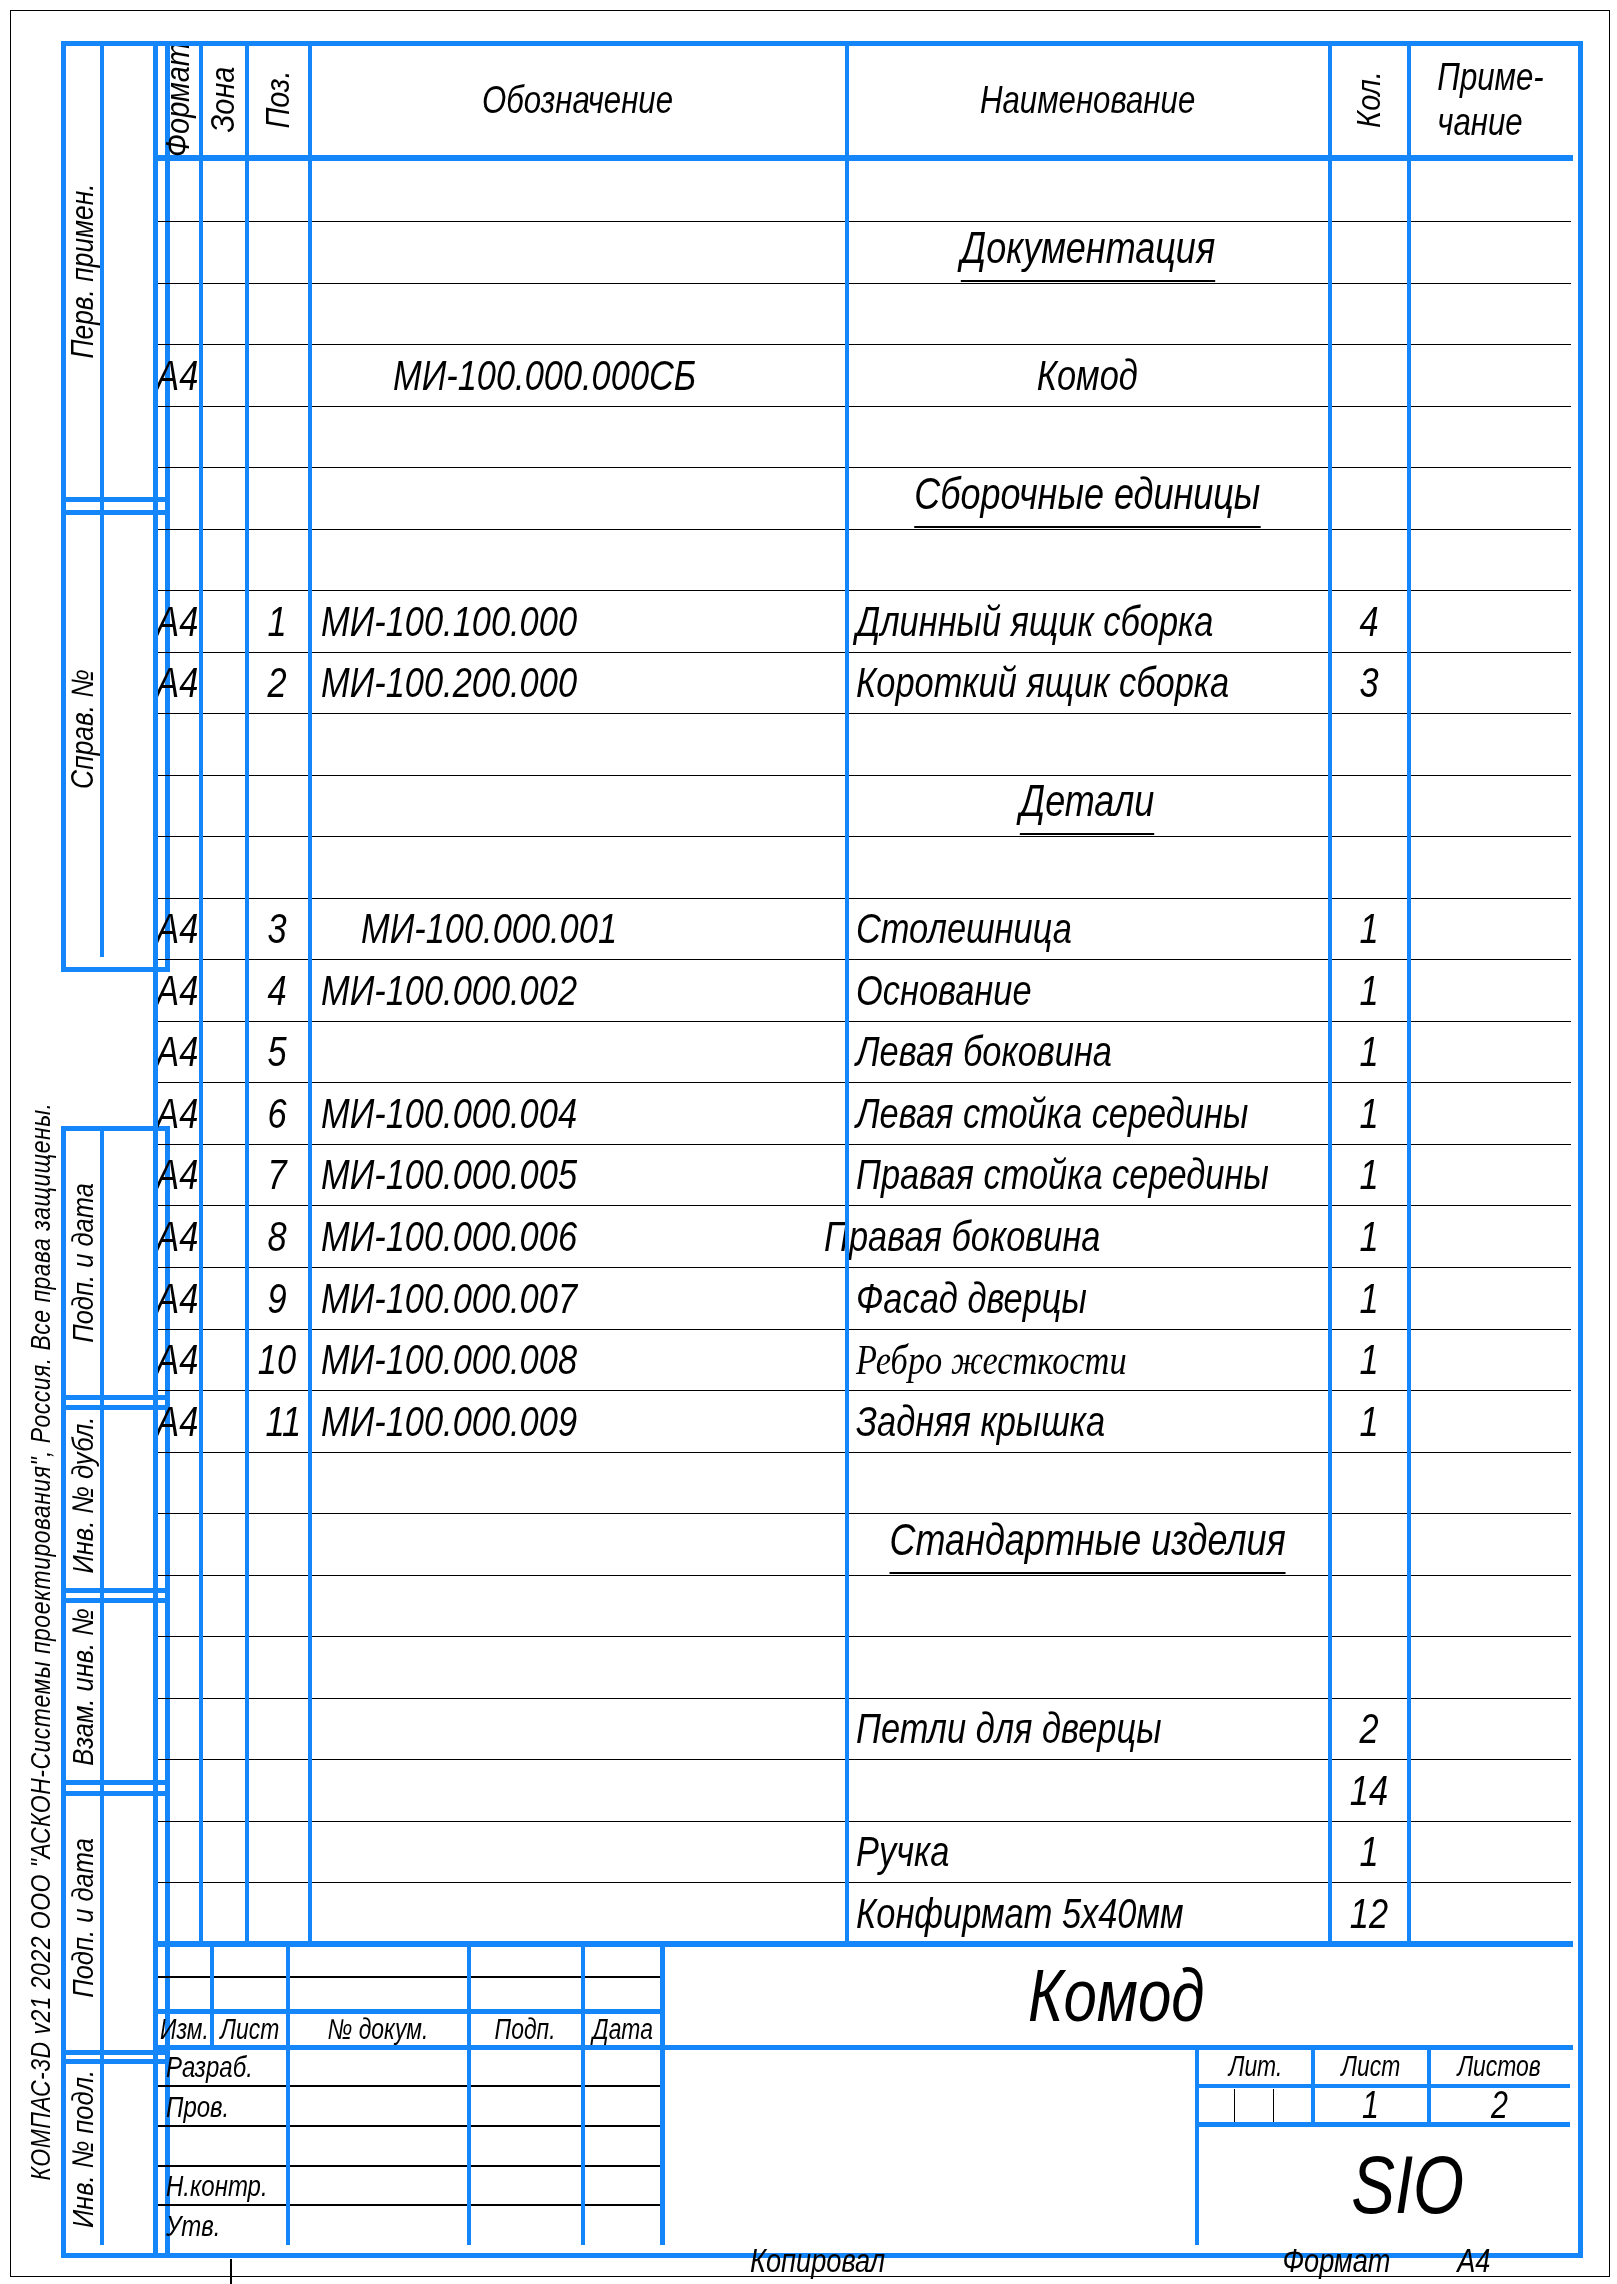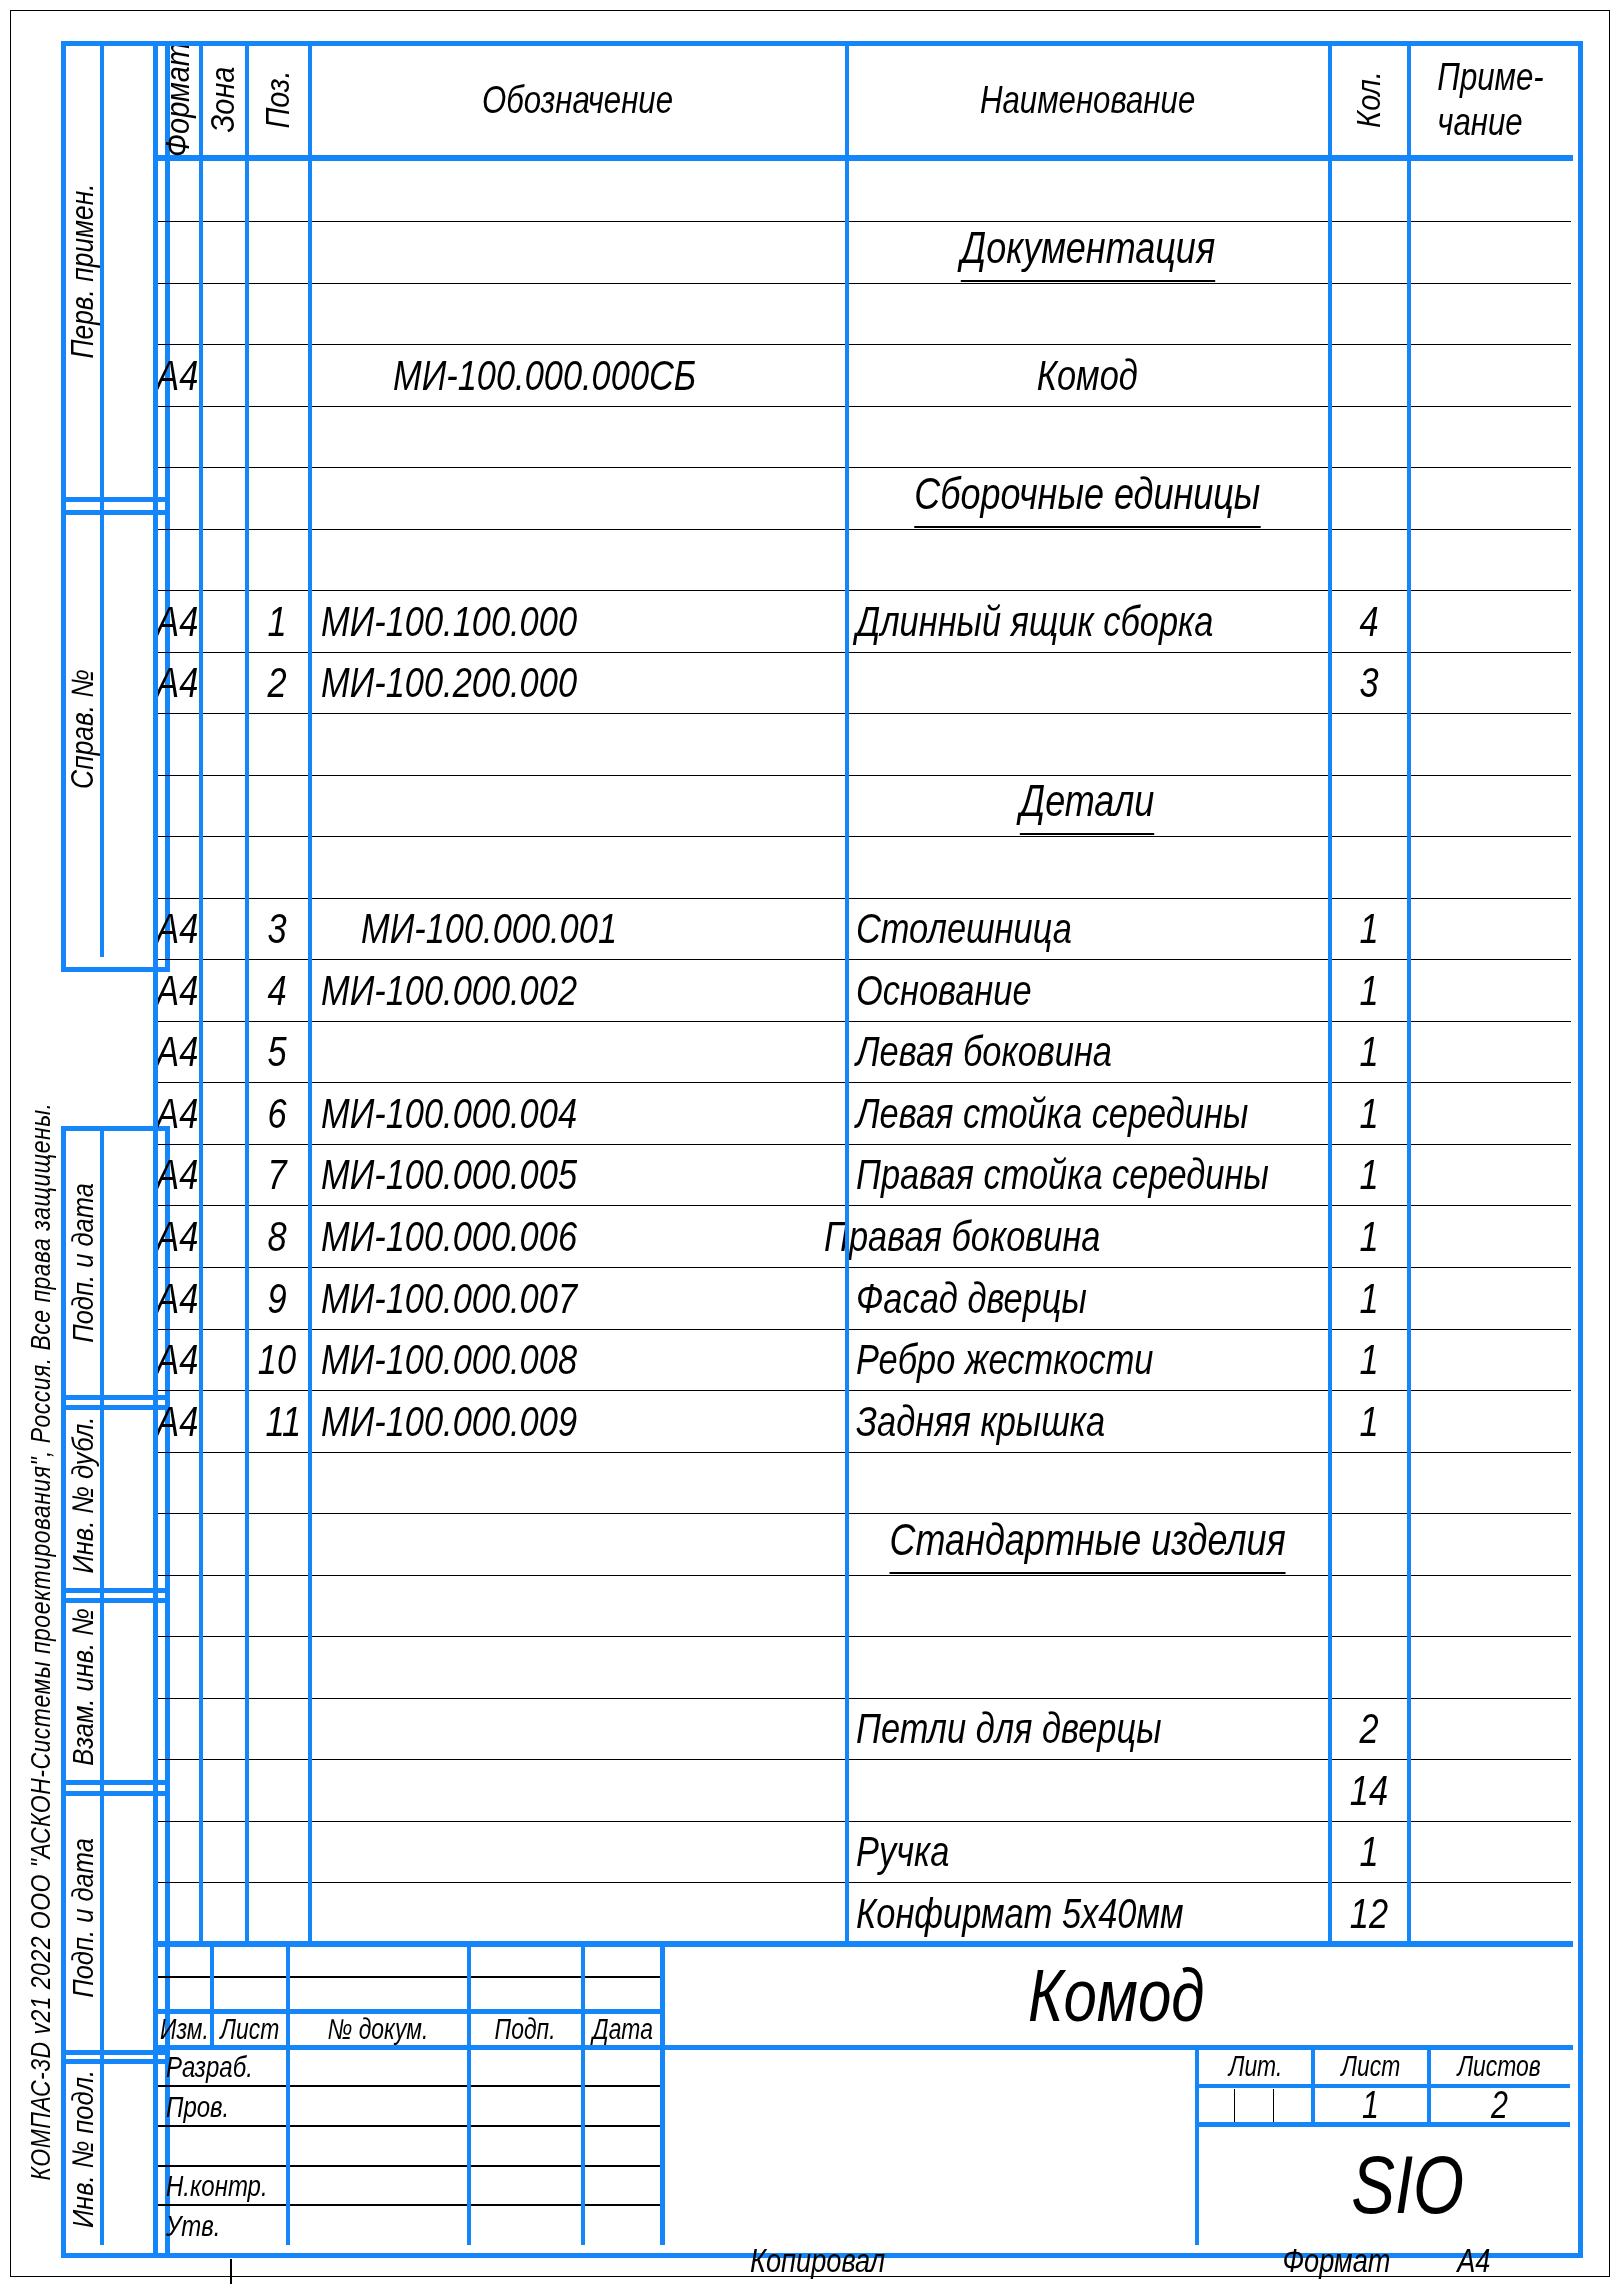--- a/index.html
+++ b/index.html
@@ -132,20 +132,23 @@
       <div class="row bb" style="top: 651px; height: 62px;">
         <div class="cell c" style="left: 0px; width: 43px;">
           <span class="gt">А4</span>
         </div>
         <div class="cell c" style="left: 91px; width: 60px;">
           <span class="gt">2</span>
         </div>
         <div class="cell" style="left: 165px; width: 524px;">
           <span class="gtl">МИ-100.200.000</span>
         </div>
+        <div class="cell" style="left: 700px; width: 472px;">
+          <span class="gtl">Короткий ящик сборка</span>
+        </div>
         <div class="cell c" style="left: 1174px; width: 77px;">
           <span class="gt">3</span>
         </div>
       </div>
       <div class="row bb" style="top: 713px; height: 62px;"></div>
       <div class="row bb" style="top: 774px; height: 62px;">
         <div class="cell c" style="left: 691px; width: 481px;">
           <span class="gt u sectxt">Детали</span>
         </div>
       </div>
@@ -269,21 +272,21 @@
       <div class="row bb" style="top: 1328px; height: 62px;">
         <div class="cell c" style="left: 0px; width: 43px;">
           <span class="gt">А4</span>
         </div>
         <div class="cell c" style="left: 91px; width: 60px;">
           <span class="gt">10</span>
         </div>
         <div class="cell" style="left: 165px; width: 524px;">
           <span class="gtl">МИ-100.000.008</span>
         </div>
-        <div class="cell" style="left: 700px; width: 472px;">
+        <div class="cell" style="left: 700px; width: 472px; font-family: Liberation Serif, serif;">
           <span class="gtl">Ребро жесткости</span>
         </div>
         <div class="cell c" style="left: 1174px; width: 77px;">
           <span class="gt">1</span>
         </div>
       </div>
       <div class="row bb" style="top: 1390px; height: 62px;">
         <div class="cell c" style="left: 0px; width: 43px;">
           <span class="gt">А4</span>
         </div>

